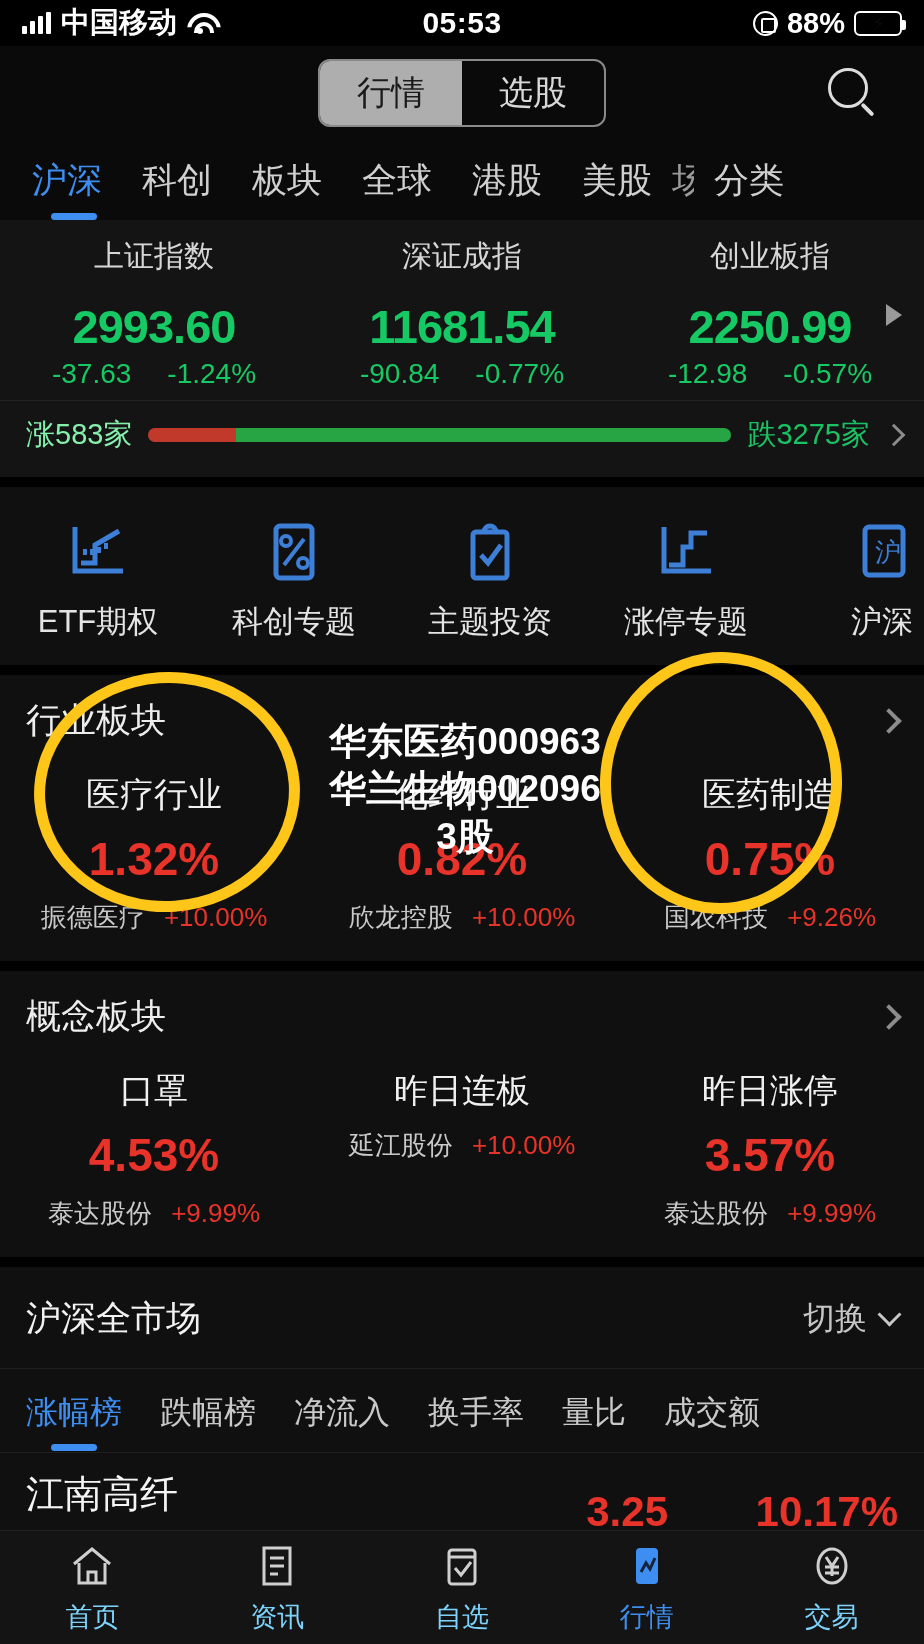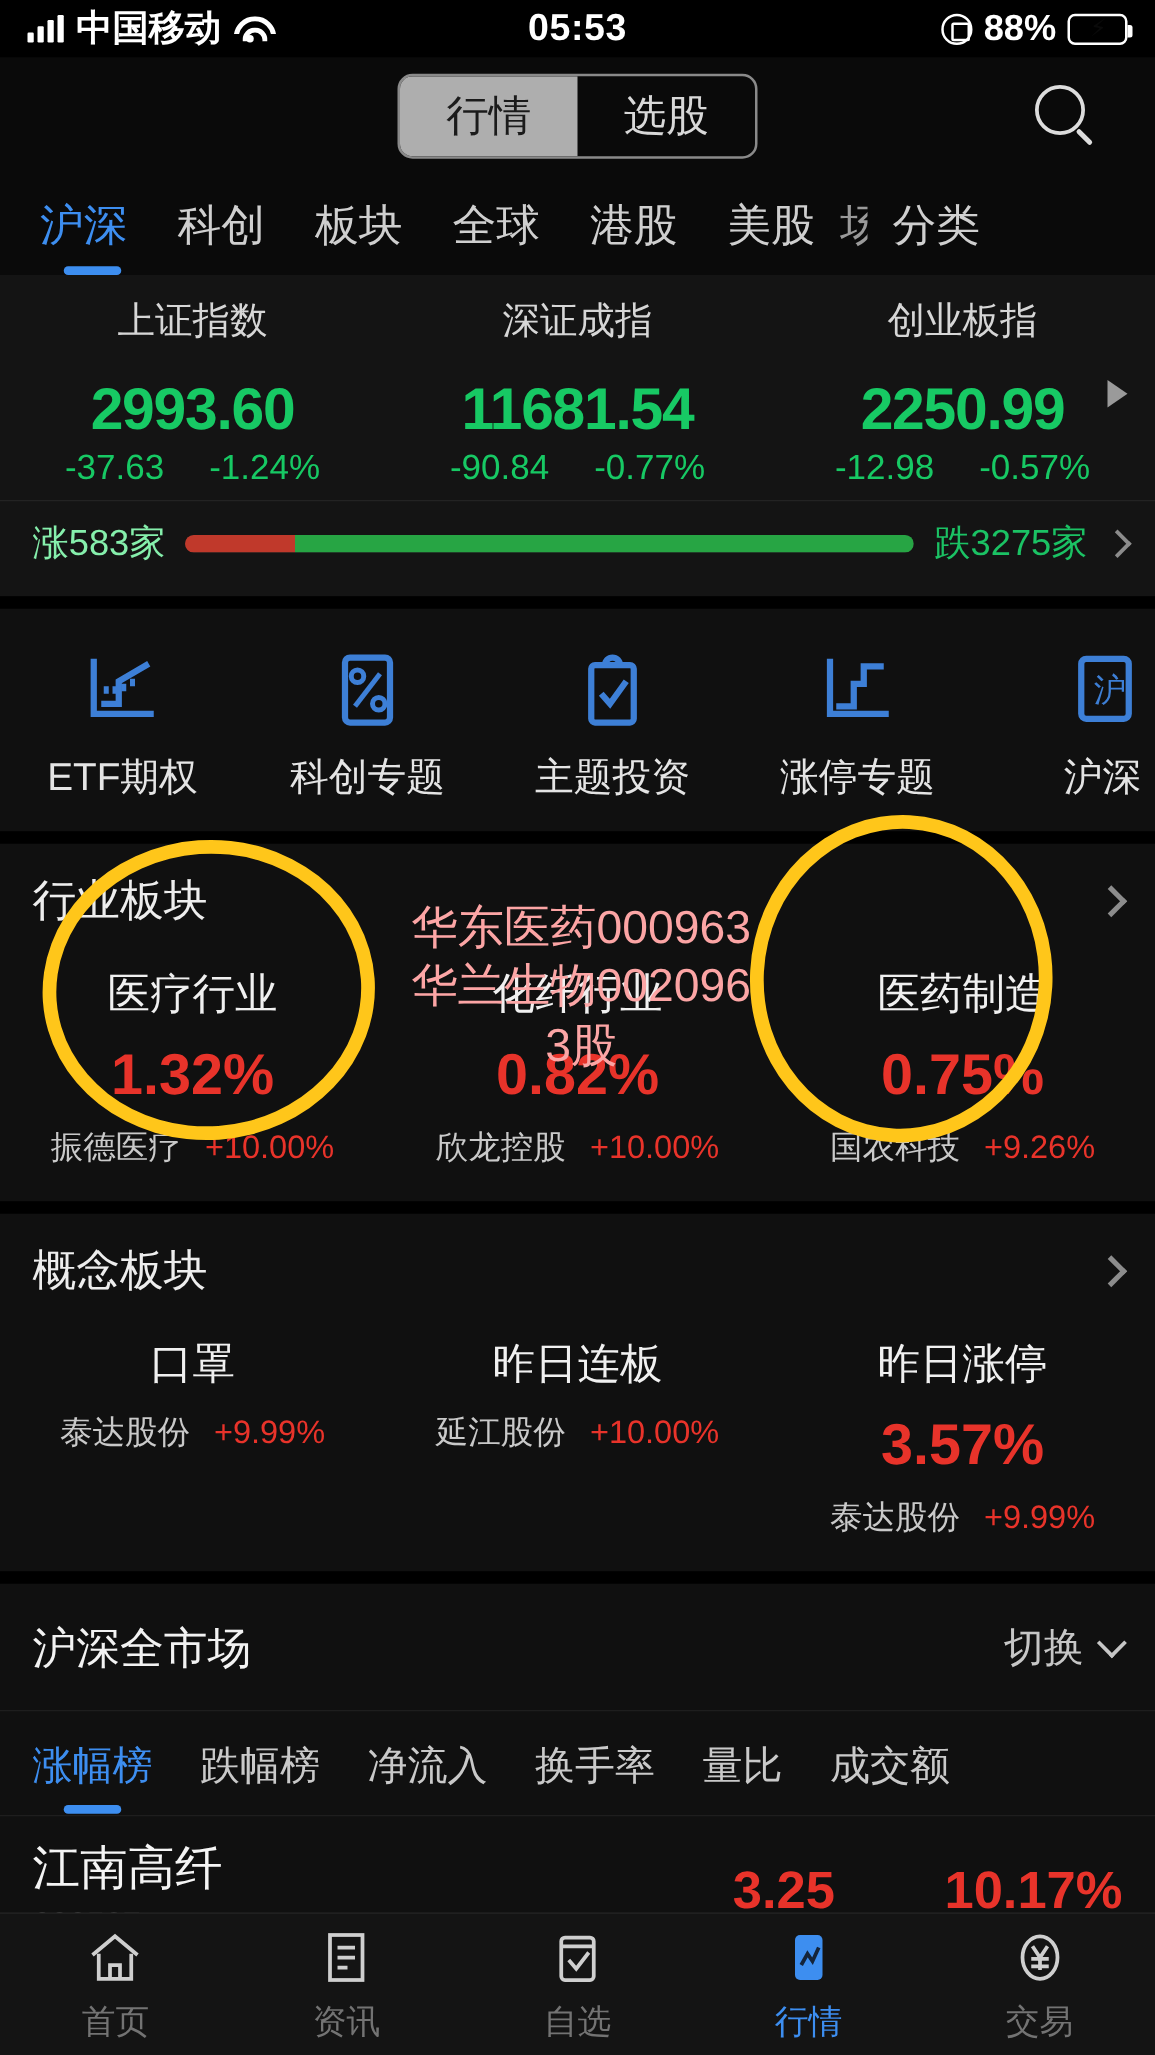--- a/index.html
+++ b/index.html
@@ -206,21 +206,21 @@
   .card-pct {
     font-size: 46px; font-weight: bold; color: #e8332a; margin-bottom: 14px;
   }
   .card-stock { font-size: 26px; color: #c9c9c9; }
   .card-stock .sp { color: #e8332a; margin-left: 12px; }
 
   
   .ghost {
     position: absolute; left: 300px; top: -44px;
     width: 330px; text-align: center;
-    color: #fca5a5; font-weight: normal; pointer-events: none;
+    color: #ffffff; font-weight: bold; pointer-events: none;
     line-height: 1.28;
   }
   .ghost div { font-size: 37px; white-space: nowrap; }
 
   
   .circle-mark {
     position: absolute; border: 11px solid #ffc61a;
     border-radius: 50%; pointer-events: none; z-index: 5;
   }
 
@@ -271,21 +271,21 @@
   .bottomnav {
     position: absolute; left: 0; bottom: 0; width: 924px; height: 114px;
     background: #141414; border-top: 1px solid #242424;
     display: flex; align-items: center;
   }
   .nav { flex: 1; text-align: center; }
   .nav-icon {
     height: 50px; display: flex; align-items: center; justify-content: center;
     margin-bottom: 8px;
   }
-  .nav-label { font-size: 27px; color: #737373; }
+  .nav-label { font-size: 27px; color: #7dd3fc; }
   .nav.active .nav-label { color: #3d8ef0; }
 </style>
 </head>
 <body>
 
 <div id="app">
 
   <div class="statusbar">
     <div class="sb-left">
       <span class="bars">
@@ -467,20 +467,21 @@
   </div>
 
   <div class="section">
     <div class="section-head">
       <span class="section-title">概念板块</span>
       <span class="sec-chev"></span>
     </div>
     <div class="cards">
       <div class="card">
         <div class="card-name">口罩</div>
+        <div class="card-pct">4.53%</div>
         <div class="card-stock">
           <span>泰达股份</span>
           <span class="sp">+9.99%</span>
         </div>
       </div>
       <div class="card">
         <div class="card-name">昨日连板</div>
         <div class="card-stock">
           <span>延江股份</span>
           <span class="sp">+10.00%</span>

